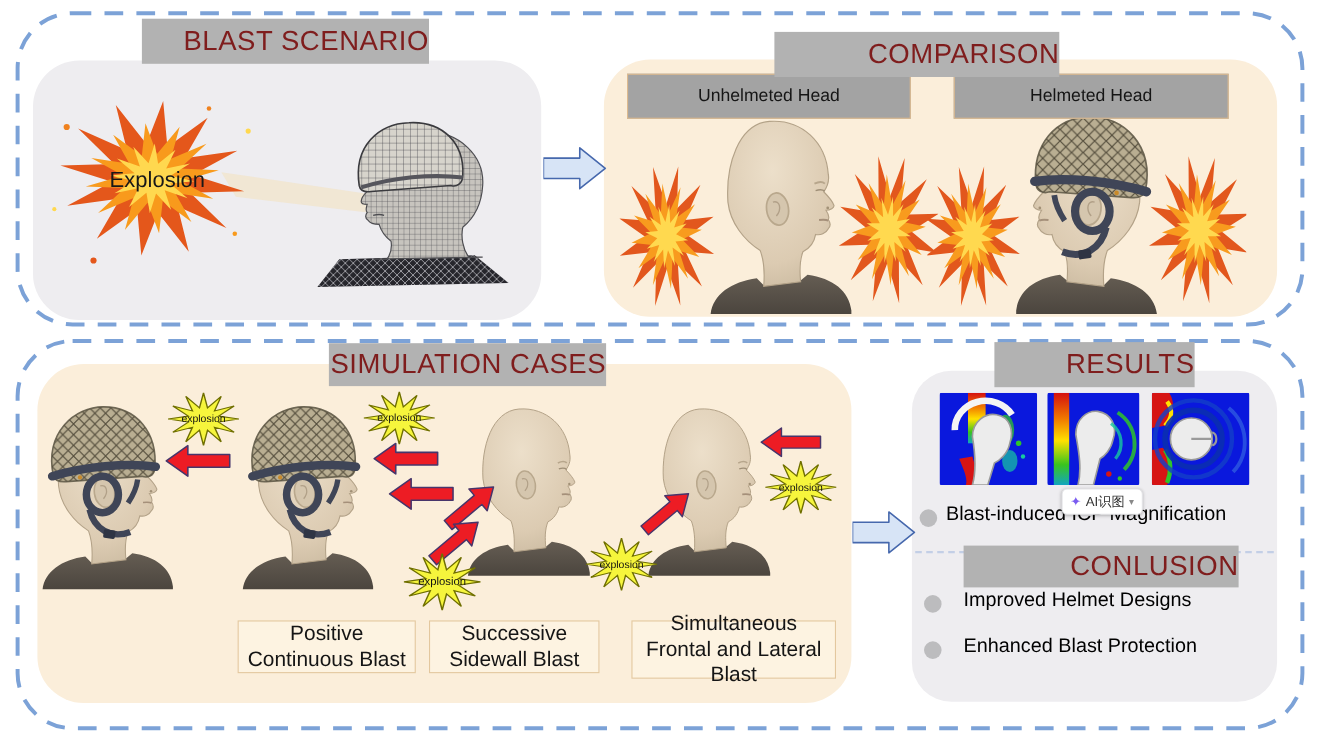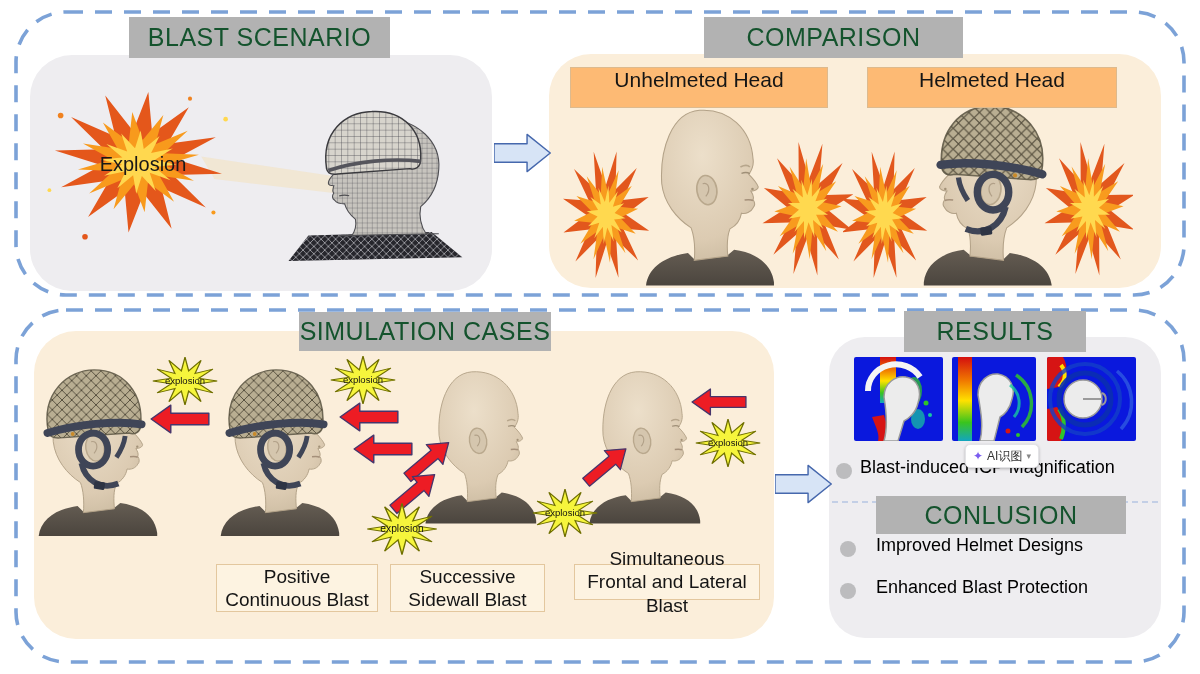--- a/index.html
+++ b/index.html
@@ -2,24 +2,24 @@
 <html><head>
 <meta charset="utf-8">
 <style>
   html,body{margin:0;padding:0;background:#fff;}
   .canvas{position:relative;width:1200px;height:674px;background:#ffffff;overflow:hidden;
           font-family:"Liberation Sans",sans-serif;color:#111;}
   .abs{position:absolute;}
   .panel{position:absolute;border-radius:42px;}
   .panel-gray{background:#eeedf0;}
   .panel-cream{background:#fbeeda;}
-  .hdr{position:absolute;background:#b2b2b2;display:flex;align-items:center;justify-content:center;
-       font-size:25px;color:#14532d;letter-spacing:.5px;z-index:6;}
-  .sublabel{position:absolute;background:#fdba74;border:1.5px solid #ddba8e;display:flex;
-            align-items:flex-start;justify-content:center;font-size:21px;color:#151515;z-index:5;}
+  .hdr{position:absolute;background:#b2b2b2;display:flex;align-items:center;justify-content:flex-end;
+       font-size:25px;color:#7f1d1d;letter-spacing:.5px;z-index:6;}
+  .sublabel{position:absolute;background:#a3a3a3;border:1.5px solid #ddba8e;display:flex;
+            align-items:center;justify-content:center;font-size:16px;color:#151515;z-index:5;}
   .caselabel{position:absolute;background:#fdf3e1;border:1.5px solid #e3c79e;display:flex;
              align-items:center;justify-content:center;text-align:center;font-size:19px;
              line-height:1.22;color:#151515;padding:2px 6px;box-sizing:border-box;z-index:5;}
   .bullet-dot{position:absolute;width:16px;height:16px;border-radius:50%;background:#bcbcbe;z-index:5;}
   .bullet-text{position:absolute;font-size:18px;color:#000000;white-space:nowrap;z-index:5;}
   .dashline{position:absolute;border-top:2px dashed #c3cfe6;z-index:4;}
   .hm{position:absolute;border-radius:2px;overflow:hidden;z-index:5;}
   .badge{position:absolute;background:#ffffff;border:1px solid #e3e3e6;border-radius:5px;
          box-shadow:0 1px 3px rgba(0,0,0,.25);display:flex;align-items:center;gap:4px;
          padding:0 7px;height:22px;font-size:12px;color:#333;z-index:9;cursor:pointer;}
@@ -122,21 +122,21 @@
     <rect x="16" y="12" width="1168" height="283" rx="50" fill="none" stroke="#7ca2d7" stroke-width="3.6" stroke-dasharray="17 12"></rect>
     <rect x="16" y="310" width="1168" height="352" rx="50" fill="none" stroke="#7ca2d7" stroke-width="3.6" stroke-dasharray="17 12"></rect>
   </svg>
 
   <div class="panel panel-gray" style="left:30px;top:55px;width:462px;height:236px;z-index:2"></div>
   <div class="panel panel-cream" style="left:549px;top:54px;width:612px;height:234px;z-index:2"></div>
 
   <div class="hdr" style="left:129px;top:17px;width:261px;height:41px">
     <span>BLAST SCENARIO</span>
   </div>
-  <div class="hdr" style="left:704px;top:17px;width:259px;height:41px">
+  <div class="hdr" style="left:704px;top:29px;width:259px;height:41px">
     <span>COMPARISON</span>
   </div>
 
   <svg class="abs" style="left:40px;top:80px;z-index:3" width="300" height="168" viewBox="0 0 320 180" preserveAspectRatio="none">
     <polygon points="172,82 320,104 320,122 186,106" fill="#f1e5d0" opacity="0.9"></polygon>
     <use href="#star12p" fill="#e4571b" transform="translate(105,88) rotate(8) scale(1.8,1.52) translate(-50,-50)"></use>
     <use href="#star12p" fill="#f89a1c" transform="translate(105,88) rotate(-7) scale(1.3,1.08) translate(-50,-50)"></use>
     <use href="#star12p" fill="#ffd84f" transform="translate(105,88) rotate(4) scale(0.82,0.68) translate(-50,-50)"></use>
     <circle cx="22" cy="38" r="3" fill="#f0821f"></circle>
       <circle cx="198" cy="42" r="2.5" fill="#ffd84f"></circle>
@@ -236,21 +236,21 @@
   <svg class="abs" style="left:576px;top:452px;z-index:4;transform:rotate(-40deg)" width="60" height="27" viewBox="0 0 100 52">
       <use href="#arrowRp"></use>
     </svg>
   <svg class="abs" style="left:532px;top:488px;z-index:4" width="66" height="50" viewBox="0 0 110 84">
     <use href="#star12p" fill="#f6f53c" stroke="#6f6f00" stroke-width="2" transform="translate(55,42) scale(1.08,0.8) translate(-50,-50)"></use>
     <text x="55" y="47" font-size="16" text-anchor="middle" fill="#111">explosion</text>
   </svg>
 
   <div class="caselabel" style="left:216px;top:564px;width:162px;height:48px">Positive Continuous Blast</div>
   <div class="caselabel" style="left:390px;top:564px;width:155px;height:48px">Successive Sidewall Blast</div>
-  <div class="caselabel" style="left:574px;top:564px;width:186px;height:36px">Simultaneous Frontal and Lateral Blast</div>
+  <div class="caselabel" style="left:574px;top:564px;width:186px;height:53px">Simultaneous Frontal and Lateral Blast</div>
 
   <svg class="abs" style="left:775px;top:461px;z-index:4" width="58" height="46" viewBox="0 0 100 70">
       <use href="#bluearrp"></use>
     </svg>
 
   <div class="hm" style="left:854px;top:357px;width:89px;height:84px">
     <svg width="89" height="84" viewBox="0 0 89 84">
       <rect width="89" height="84" fill="#0a18dd"></rect>
       <rect x="26" y="0" width="16" height="46" fill="url(#hmBand)"></rect>
       <path d="M18 60 C22 70 26 78 24 84 L34 84 C36 74 32 66 30 58 Z" fill="#d61414"></path>

